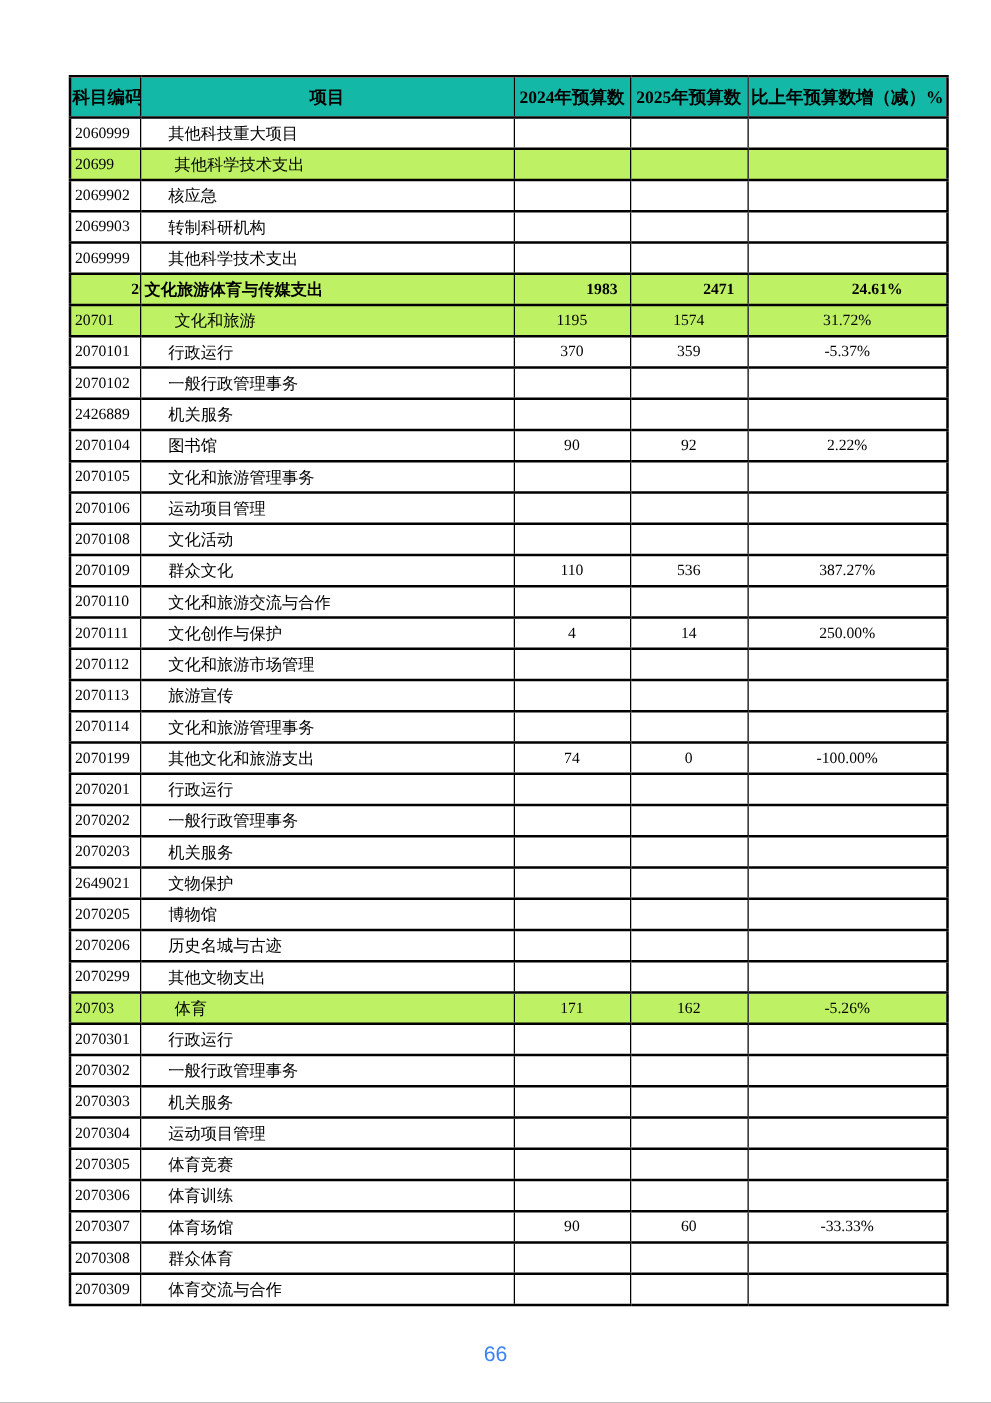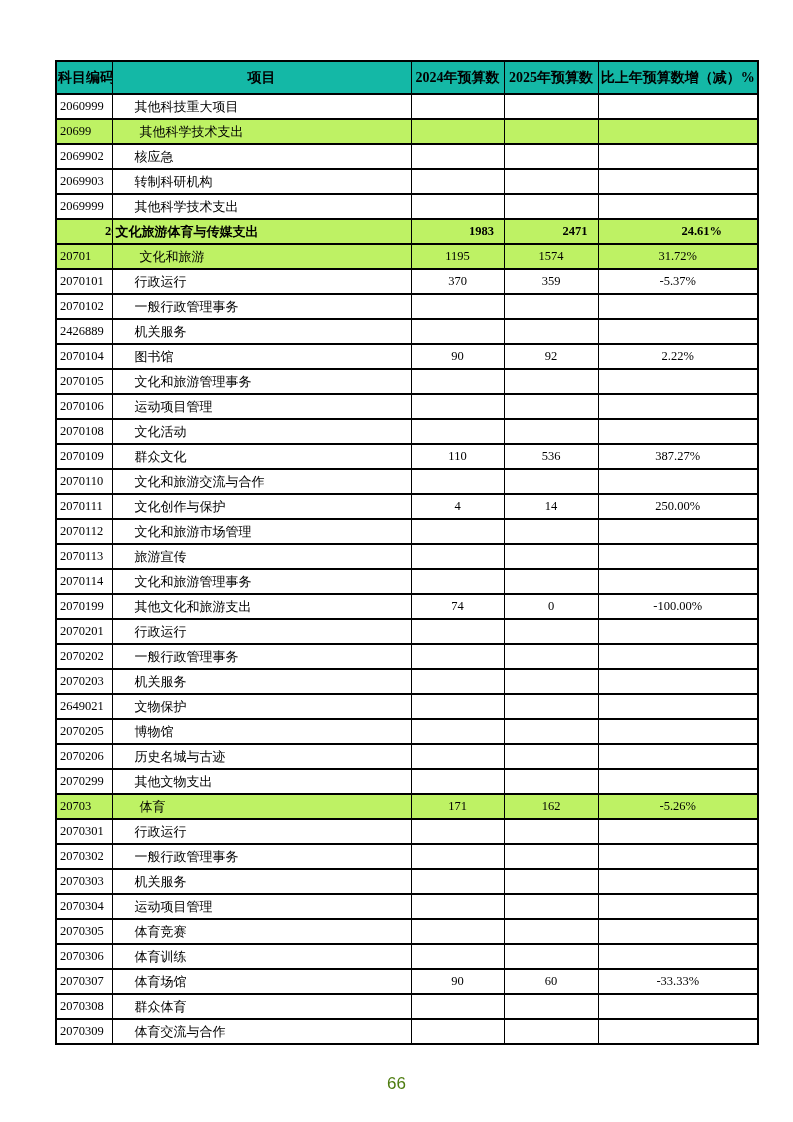--- a/index.html
+++ b/index.html
@@ -56,21 +56,21 @@
   tr.lvl2 td.c-name{padding-left:27px;}
   tr.lvl3 td.c-name{padding-left:22px;}
   tr.shaded td{background:#bef264;}
   .page-number{
     position:absolute;
     left:0;right:0;
     top:1074px;
     text-align:center;
     font-family:"Liberation Sans","DejaVu Sans",sans-serif;
     font-size:17px;
-    color:#4d7c0f;
+    color:#3b82f6;
   }
 </style>
 </head>
 <body>
 
 <div class="page">
 
   <table class="budget">
     <colgroup>
       <col class="c1">

